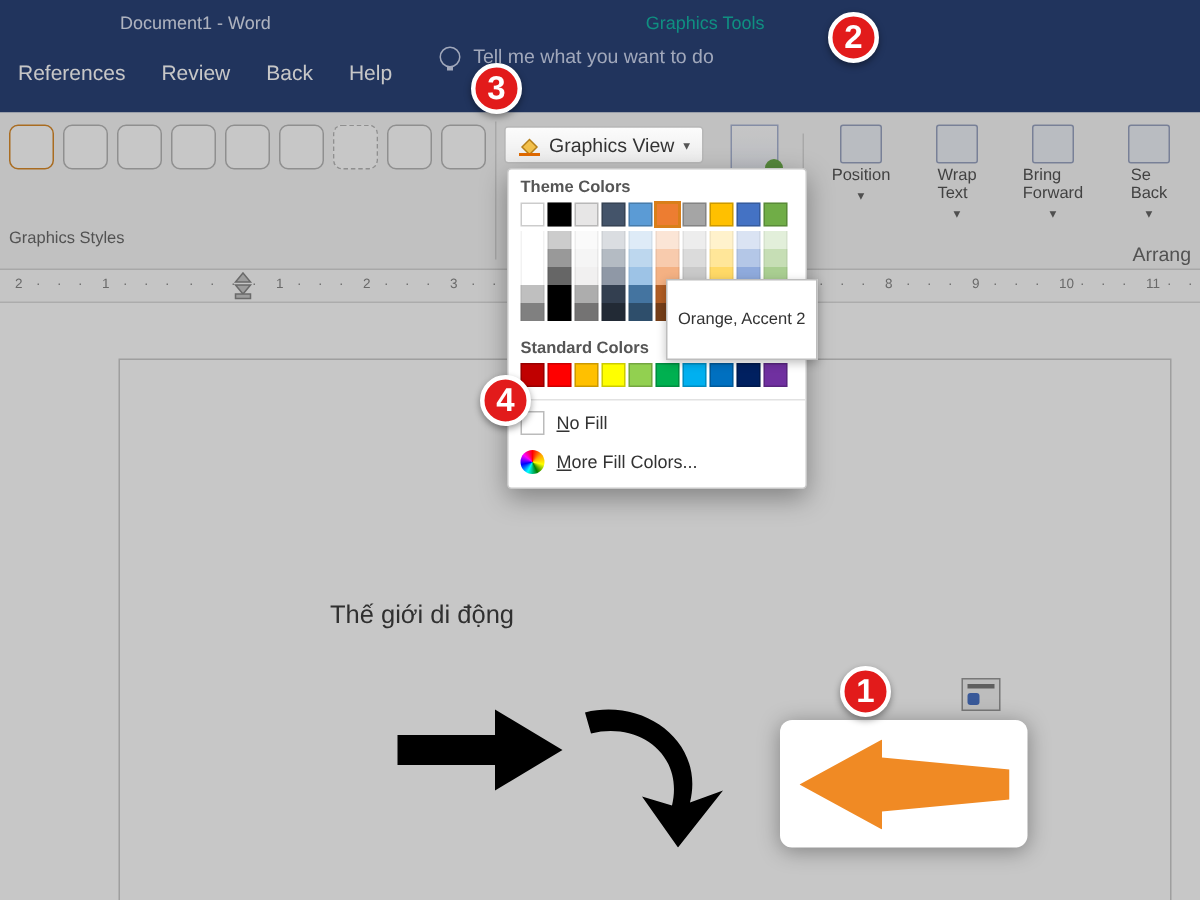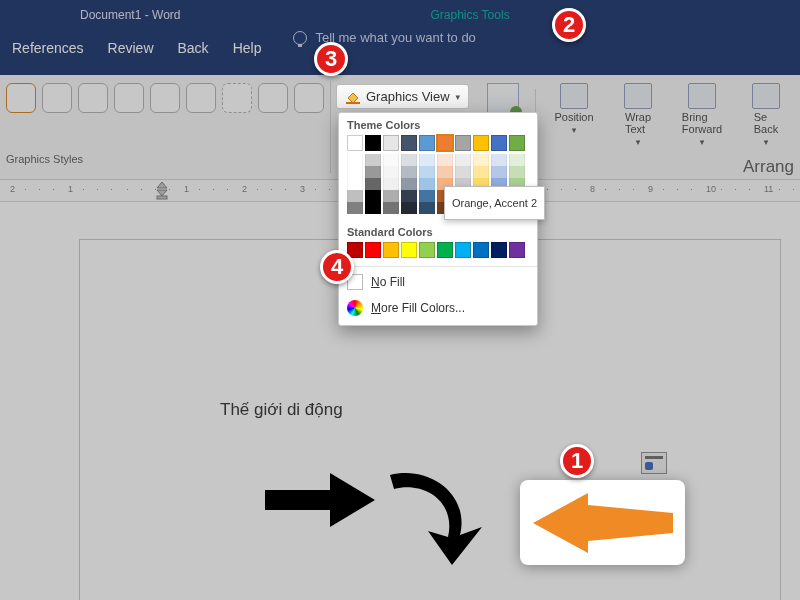--- a/index.html
+++ b/index.html
@@ -19,21 +19,21 @@
   .style-row{ display:flex; gap:6px;}
   .style-thumb{ width:30px; height:30px; border:1.5px solid #b8b8b8; border-radius:6px; background:#fff;}
   .style-thumb.orange{ border-color:#d98b2b;}
   .style-thumb.dashed{ border-style:dashed;}
   .group-label{ font-size:11px; color:#6a6a6a; margin-top:40px;}
   .sep{ width:1px; background:#d8d8d8; margin:6px 0;}
   .arrange-group{ margin-left:auto; display:flex; gap:12px; padding:8px 8px 2px; }
   .rbtn{ display:flex; flex-direction:column; align-items:center; font-size:11px; color:#555; width:52px; gap:2px; cursor:pointer;}
   .rbtn .ico{ width:28px; height:26px; border:1px solid #9aa5c2; border-radius:2px; background:#eef1f8; position:relative;}
   .rbtn .caret{ font-size:9px; color:#666;}
-  .arrange-label{ position:absolute; right:6px; bottom:2px; font-size:17px; color:#6a6a6a;}
+  .arrange-label{ position:absolute; right:6px; bottom:2px; font-size:13px; color:#6a6a6a;}
   .ruler{ height:22px; background:#fdfdfd; border-bottom:1px solid #ddd; position:relative; font-size:9px; color:#888;}
   .ruler .tick{ position:absolute; top:4px;}
   .ruler .indent{ position:absolute; top:0; left:155px;}
   .ruler .indent svg{ display:block;}
   .page{ position:absolute; top:240px; left:80px; width:700px; height:500px; background:#fff; box-shadow:0 0 0 1px #ccc; z-index:1;}
   .doc-text{ position:absolute; top:400px; left:220px; font-size:17px; color:#3e3e3e; z-index:2;}
   .arrows{ position:absolute; top:445px; left:260px; z-index:2;}
   .wrap-ico{ position:absolute; top:452px; left:641px; width:26px; height:22px; border:1px solid #9a9a9a; background:#f2f2f2; z-index:2;}
   .wrap-ico::before{content:""; position:absolute; left:3px; top:3px; right:3px; height:3px; background:#7a7a7a;}
   .wrap-ico::after{content:""; position:absolute; left:3px; top:9px; width:8px; height:8px; background:#4a72c4; border-radius:2px;}
@@ -48,21 +48,21 @@
   .cp-row{ display:flex; gap:2px; padding:0 8px;}
   .sw{ width:16px; height:16px; border:1px solid rgba(0,0,0,0.2); cursor:pointer;}
   .sw.sel{ outline:2px solid #d97f1a; outline-offset:-1px;}
   .cp-shades{ display:flex; gap:2px; padding:3px 8px 6px;}
   .shade-col{ display:flex; flex-direction:column; gap:0;}
   .shade{ width:16px; height:12px; border-left:1px solid rgba(0,0,0,0.05); border-right:1px solid rgba(0,0,0,0.05);}
   .cp-item{ display:flex; align-items:center; gap:8px; padding:5px 8px; font-size:12px; color:#333; cursor:pointer;}
   .nofill-box{ width:16px; height:16px; border:1px solid #bbb; background:#fff;}
   .wheel{ width:16px; height:16px; border-radius:50%; background:conic-gradient(red,orange,yellow,green,cyan,blue,magenta,red);}
   .u{ text-decoration:underline;}
-  .tooltip{ position:absolute; top:186px; left:444px; background:#fff; border:1px solid #bdbdbd; font-size:11px; color:#333; padding:10px 7px; z-index:80; box-shadow:0 2px 6px rgba(0,0,0,0.25);}
+  .tooltip{ position:absolute; top:186px; left:444px; background:#fff; border:1px solid #bdbdbd; font-size:11px; color:#333; padding:20px 7px; z-index:80; box-shadow:0 2px 6px rgba(0,0,0,0.25);}
   
   .step{ position:absolute; z-index:90; width:34px; height:34px; border-radius:50%; background:#e21b1b; border:3px solid #fff; color:#fff; font-weight:900; font-size:22px; display:flex; align-items:center; justify-content:center; box-shadow:0 2px 5px rgba(0,0,0,0.4); font-family:Arial,sans-serif;}
   .alt-text-ico{ width:32px; height:32px; border:1px solid #a9b5d4; background:linear-gradient(#fefefe,#eef1f8); position:relative;}
   .alt-text-ico::after{content:""; position:absolute; right:-4px; bottom:-4px; width:12px; height:12px; background:#6fae4d; border-radius:50%;}
 </style>
 </head>
 <body>
 
 <div class="titlebar">
   <span class="title">Document1  -  Word</span>

